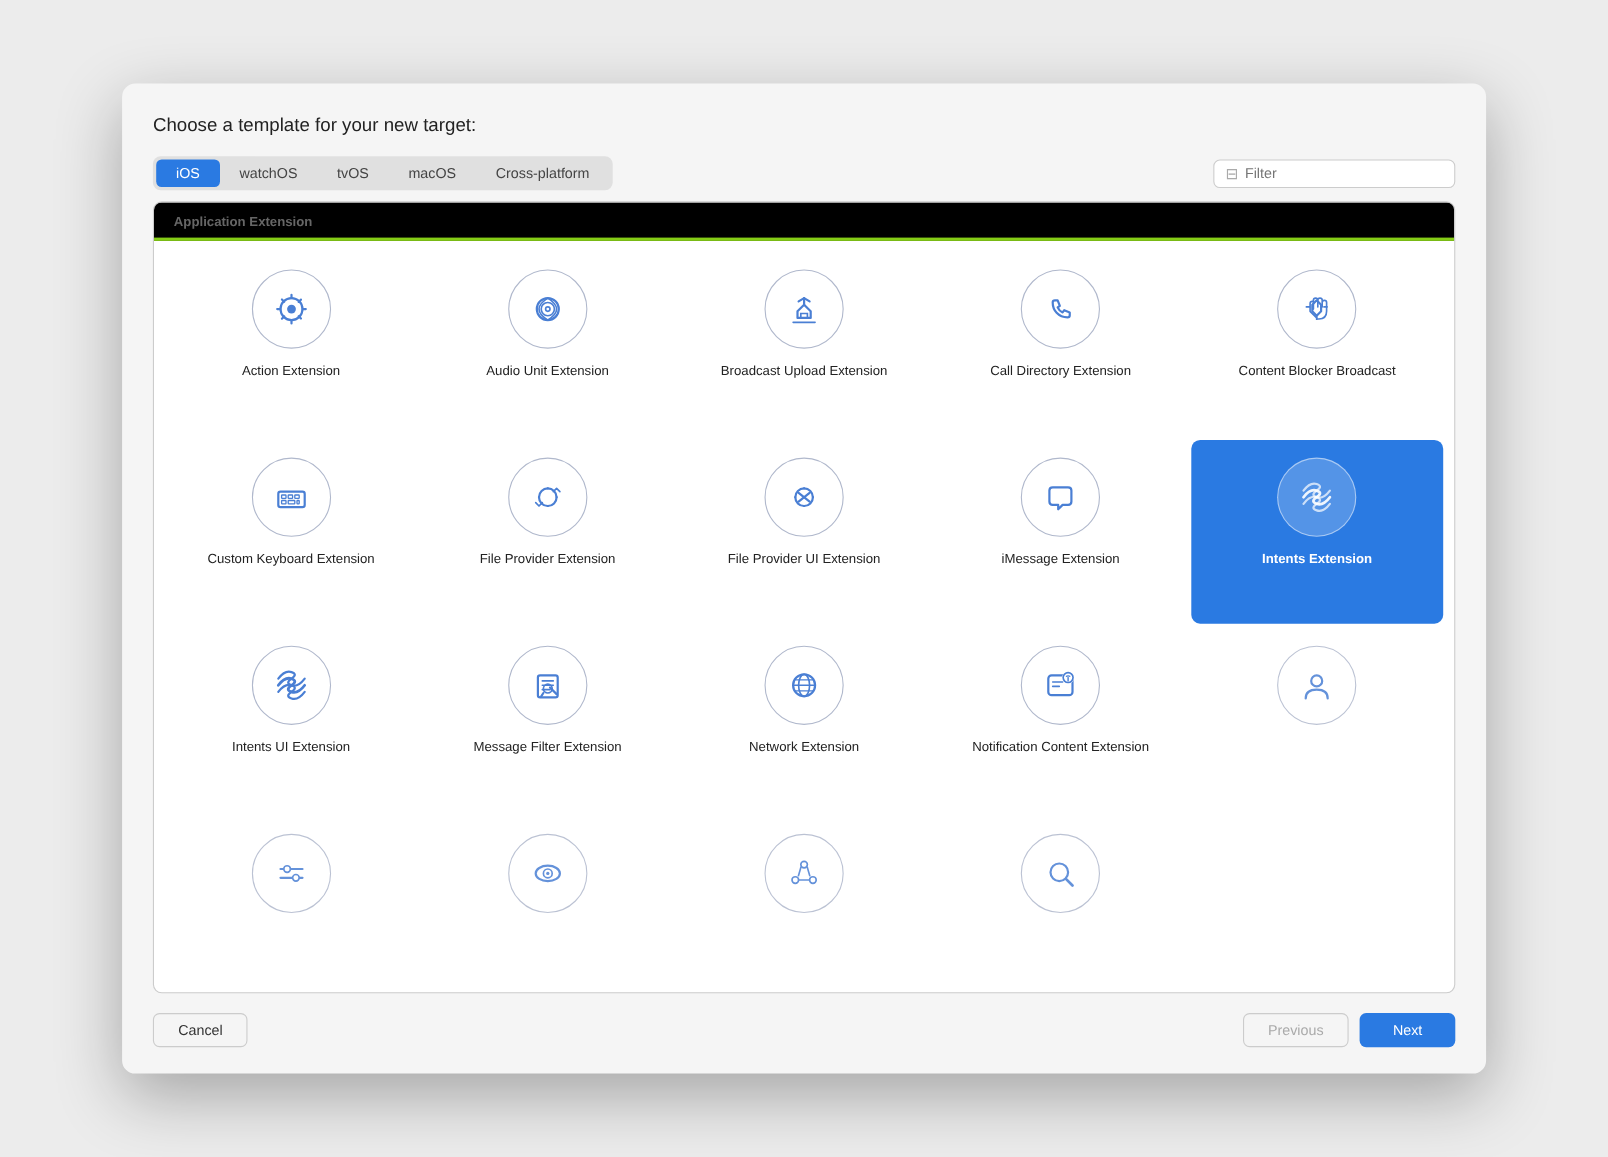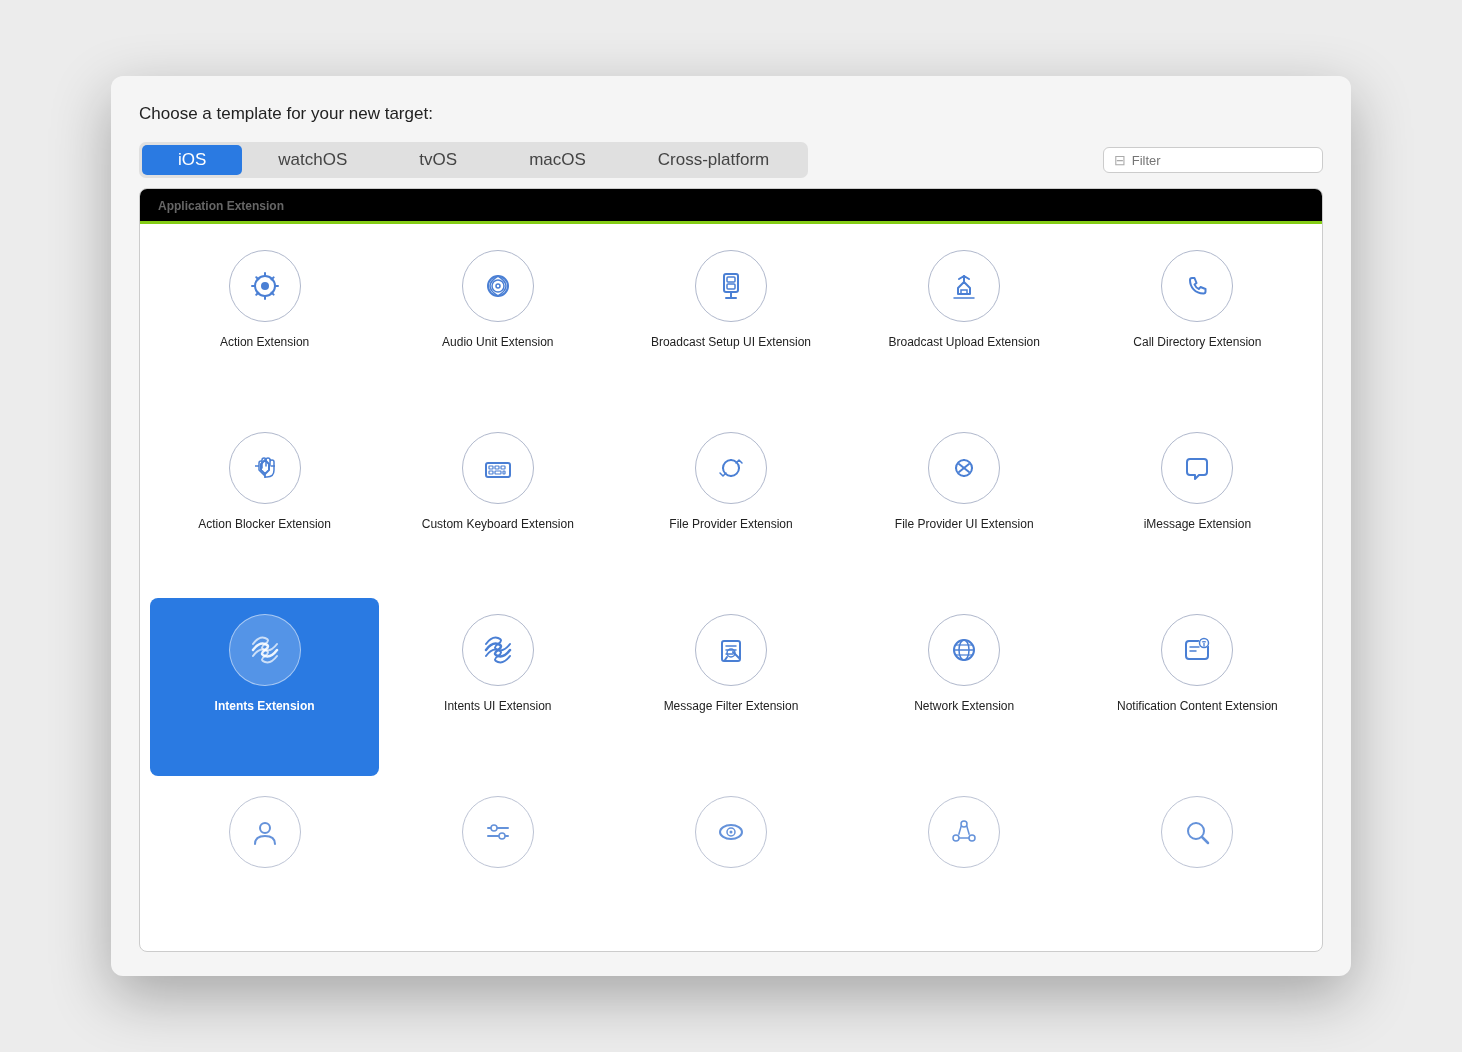--- a/index.html
+++ b/index.html
@@ -36,23 +36,23 @@
       margin-bottom: 0;
     }
     .tabs {
       display: flex;
       gap: 0;
       background: #e0e0e0;
       border-radius: 7px;
       padding: 3px;
     }
     .tab {
-      padding: 5px 36px;
+      padding: 5px 18px;
       border-radius: 5px;
-      font-size: 17px;
+      font-size: 13px;
       cursor: pointer;
       color: #444;
       border: none;
       background: transparent;
       outline: none;
     }
     .tab.active {
       background: #2a7ae2;
       color: #fff;
       font-weight: 500;
@@ -228,32 +228,20 @@
           <svg viewBox="0 0 40 40" fill="none" xmlns="http://www.w3.org/2000/svg">
             <circle cx="20" cy="20" r="10" stroke="#4a7fd4" stroke-width="2" fill="none"></circle>
             <circle cx="20" cy="20" r="6" stroke="#4a7fd4" stroke-width="1.5" fill="none"></circle>
             <circle cx="20" cy="20" r="2" stroke="#4a7fd4" stroke-width="1.5" fill="none"></circle>
             <path d="M20 10 Q28 15 28 20 Q28 25 20 30 Q12 25 12 20 Q12 15 20 10Z" stroke="#4a7fd4" stroke-width="1.5" fill="none"></path>
           </svg>
         </div>
         <span class="item-label">Audio Unit Extension</span>
       </div>
 
-      <div class="grid-item">
-        <div class="icon-circle">
-          <svg viewBox="0 0 40 40" fill="none" xmlns="http://www.w3.org/2000/svg">
-            <rect x="13" y="8" width="14" height="18" rx="2" stroke="#4a7fd4" stroke-width="2" fill="none"></rect>
-            <rect x="16" y="11" width="8" height="5" rx="1" stroke="#4a7fd4" stroke-width="1.5" fill="none"></rect>
-            <rect x="16" y="18" width="8" height="5" rx="1" stroke="#4a7fd4" stroke-width="1.5" fill="none"></rect>
-            <path d="M20 26 L20 32" stroke="#4a7fd4" stroke-width="2" stroke-linecap="round"></path>
-            <path d="M15 32 L25 32" stroke="#4a7fd4" stroke-width="2" stroke-linecap="round"></path>
-          </svg>
-        </div>
-        <span class="item-label">Broadcast Setup UI Extension</span>
-      </div>
 
       <div class="grid-item">
         <div class="icon-circle">
           <svg viewBox="0 0 40 40" fill="none" xmlns="http://www.w3.org/2000/svg">
             <path d="M14 28 L14 22 L20 16 L26 22 L26 28Z" stroke="#4a7fd4" stroke-width="2" fill="none" stroke-linejoin="round"></path>
             <path d="M17 28 L17 24 L23 24 L23 28" stroke="#4a7fd4" stroke-width="1.5" fill="none"></path>
             <path d="M20 16 L20 10" stroke="#4a7fd4" stroke-width="2" stroke-linecap="round"></path>
             <path d="M15 13 L20 10 L25 13" stroke="#4a7fd4" stroke-width="2" stroke-linecap="round" stroke-linejoin="round" fill="none"></path>
             <path d="M10 32 L30 32" stroke="#4a7fd4" stroke-width="1.5" stroke-linecap="round"></path>
           </svg>
@@ -273,21 +261,21 @@
       <div class="grid-item">
         <div class="icon-circle">
           <svg viewBox="0 0 40 40" fill="none" xmlns="http://www.w3.org/2000/svg">
             <path d="M20 12 L24 16 L24 22 L20 26 L16 22 L16 16 Z" stroke="#4a7fd4" stroke-width="2" fill="none" stroke-linejoin="round"></path>
             <path d="M20 26 L20 30" stroke="#4a7fd4" stroke-width="1.5"></path>
             <path d="M14 18 L10 18M26 18 L30 18" stroke="#4a7fd4" stroke-width="1.5"></path>
 
             <path d="M20 28 L14 22 L14 15 Q14 13 16 13 L17 13 L17 20 M17 18 L17 12 Q17 10 19 10 Q21 10 21 12 L21 18 M21 18 L21 12 Q21 10 23 10 Q25 10 25 12 L25 18 M25 18 L25 14 Q25 12 27 12 Q29 12 29 14 L29 22 Q29 29 22 29 L20 29" stroke="#4a7fd4" stroke-width="1.5" fill="none" stroke-linejoin="round" stroke-linecap="round"></path>
           </svg>
         </div>
-        <span class="item-label">Action Blocker Extension</span>
+        <span class="item-label">Content Blocker Broadcast</span>
       </div>
 
       <div class="grid-item">
         <div class="icon-circle">
           <svg viewBox="0 0 40 40" fill="none" xmlns="http://www.w3.org/2000/svg">
             <rect x="8" y="15" width="24" height="14" rx="2" stroke="#4a7fd4" stroke-width="2" fill="none"></rect>
             <rect x="11" y="18" width="4" height="3" rx="0.5" stroke="#4a7fd4" stroke-width="1.2" fill="none"></rect>
             <rect x="17" y="18" width="4" height="3" rx="0.5" stroke="#4a7fd4" stroke-width="1.2" fill="none"></rect>
             <rect x="23" y="18" width="4" height="3" rx="0.5" stroke="#4a7fd4" stroke-width="1.2" fill="none"></rect>
             <rect x="11" y="23" width="4" height="3" rx="0.5" stroke="#4a7fd4" stroke-width="1.2" fill="none"></rect>
@@ -450,13 +438,20 @@
             <circle cx="19" cy="19" r="8" stroke="#4a7fd4" stroke-width="2" fill="none"></circle>
             <line x1="25" y1="25" x2="31" y2="31" stroke="#4a7fd4" stroke-width="2.5" stroke-linecap="round"></line>
           </svg>
         </div>
         <span class="item-label"></span>
       </div>
 
     </div>
   </div>
 
+  <div class="bottom-bar">
+    <button class="btn-cancel">Cancel</button>
+    <div class="btn-nav-group">
+      <button class="btn-previous">Previous</button>
+      <button class="btn-next">Next</button>
+    </div>
+  </div>
 </div>
 
 </body></html>

